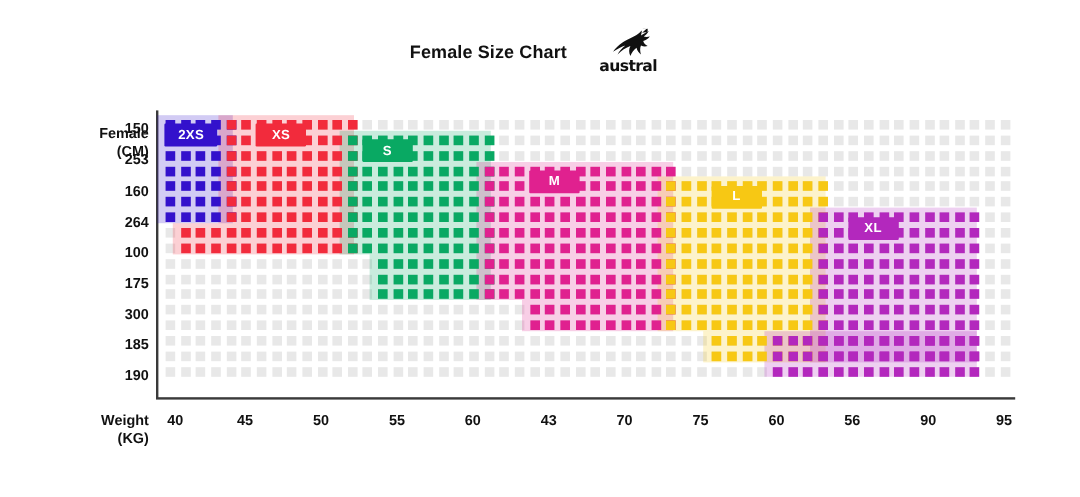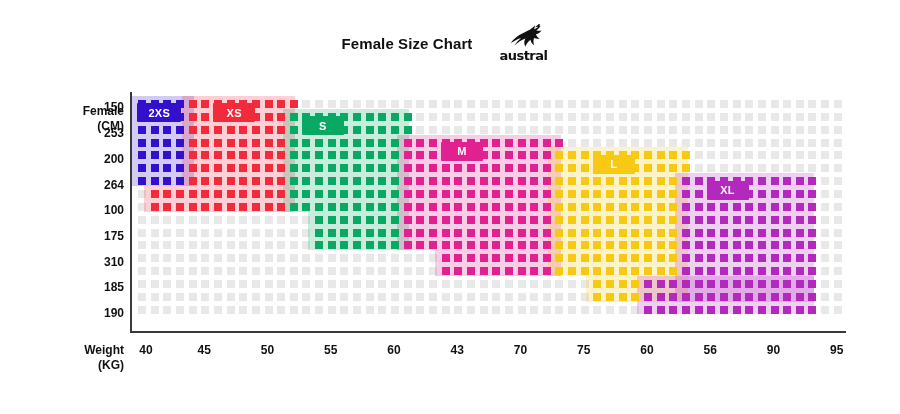--- a/index.html
+++ b/index.html
@@ -70,25 +70,25 @@
   <span class="ttl2">Weight</span>
   <span class="ttl2">(KG)</span>
 </div>
 
 <div id="axis-y"></div>
 <div id="axis-x"></div>
 
 <div id="ytick-holder">
     <div class="ylab" style="left: 90px; top: 100.425px;">150</div>
     <div class="ylab" style="left: 90px; top: 126.125px;">253</div>
-    <div class="ylab" style="left: 90px; top: 151.825px;">200</div>
+    <div class="ylab" style="left: 90px; top: 151.825px;">160</div>
     <div class="ylab" style="left: 90px; top: 177.525px;">264</div>
     <div class="ylab" style="left: 90px; top: 203.225px;">100</div>
     <div class="ylab" style="left: 90px; top: 228.925px;">175</div>
-    <div class="ylab" style="left: 90px; top: 254.625px;">310</div>
+    <div class="ylab" style="left: 90px; top: 254.625px;">300</div>
     <div class="ylab" style="left: 90px; top: 280.325px;">185</div>
     <div class="ylab" style="left: 90px; top: 306.025px;">190</div>
   </div>
 <div id="xtick-holder">
     <div class="xlab" style="left: 126px; top: 343px;">40</div>
     <div class="xlab" style="left: 184.25px; top: 343px;">45</div>
     <div class="xlab" style="left: 247.5px; top: 343px;">50</div>
     <div class="xlab" style="left: 310.75px; top: 343px;">55</div>
     <div class="xlab" style="left: 374px; top: 343px;">60</div>
     <div class="xlab" style="left: 437.25px; top: 343px;">43</div>

